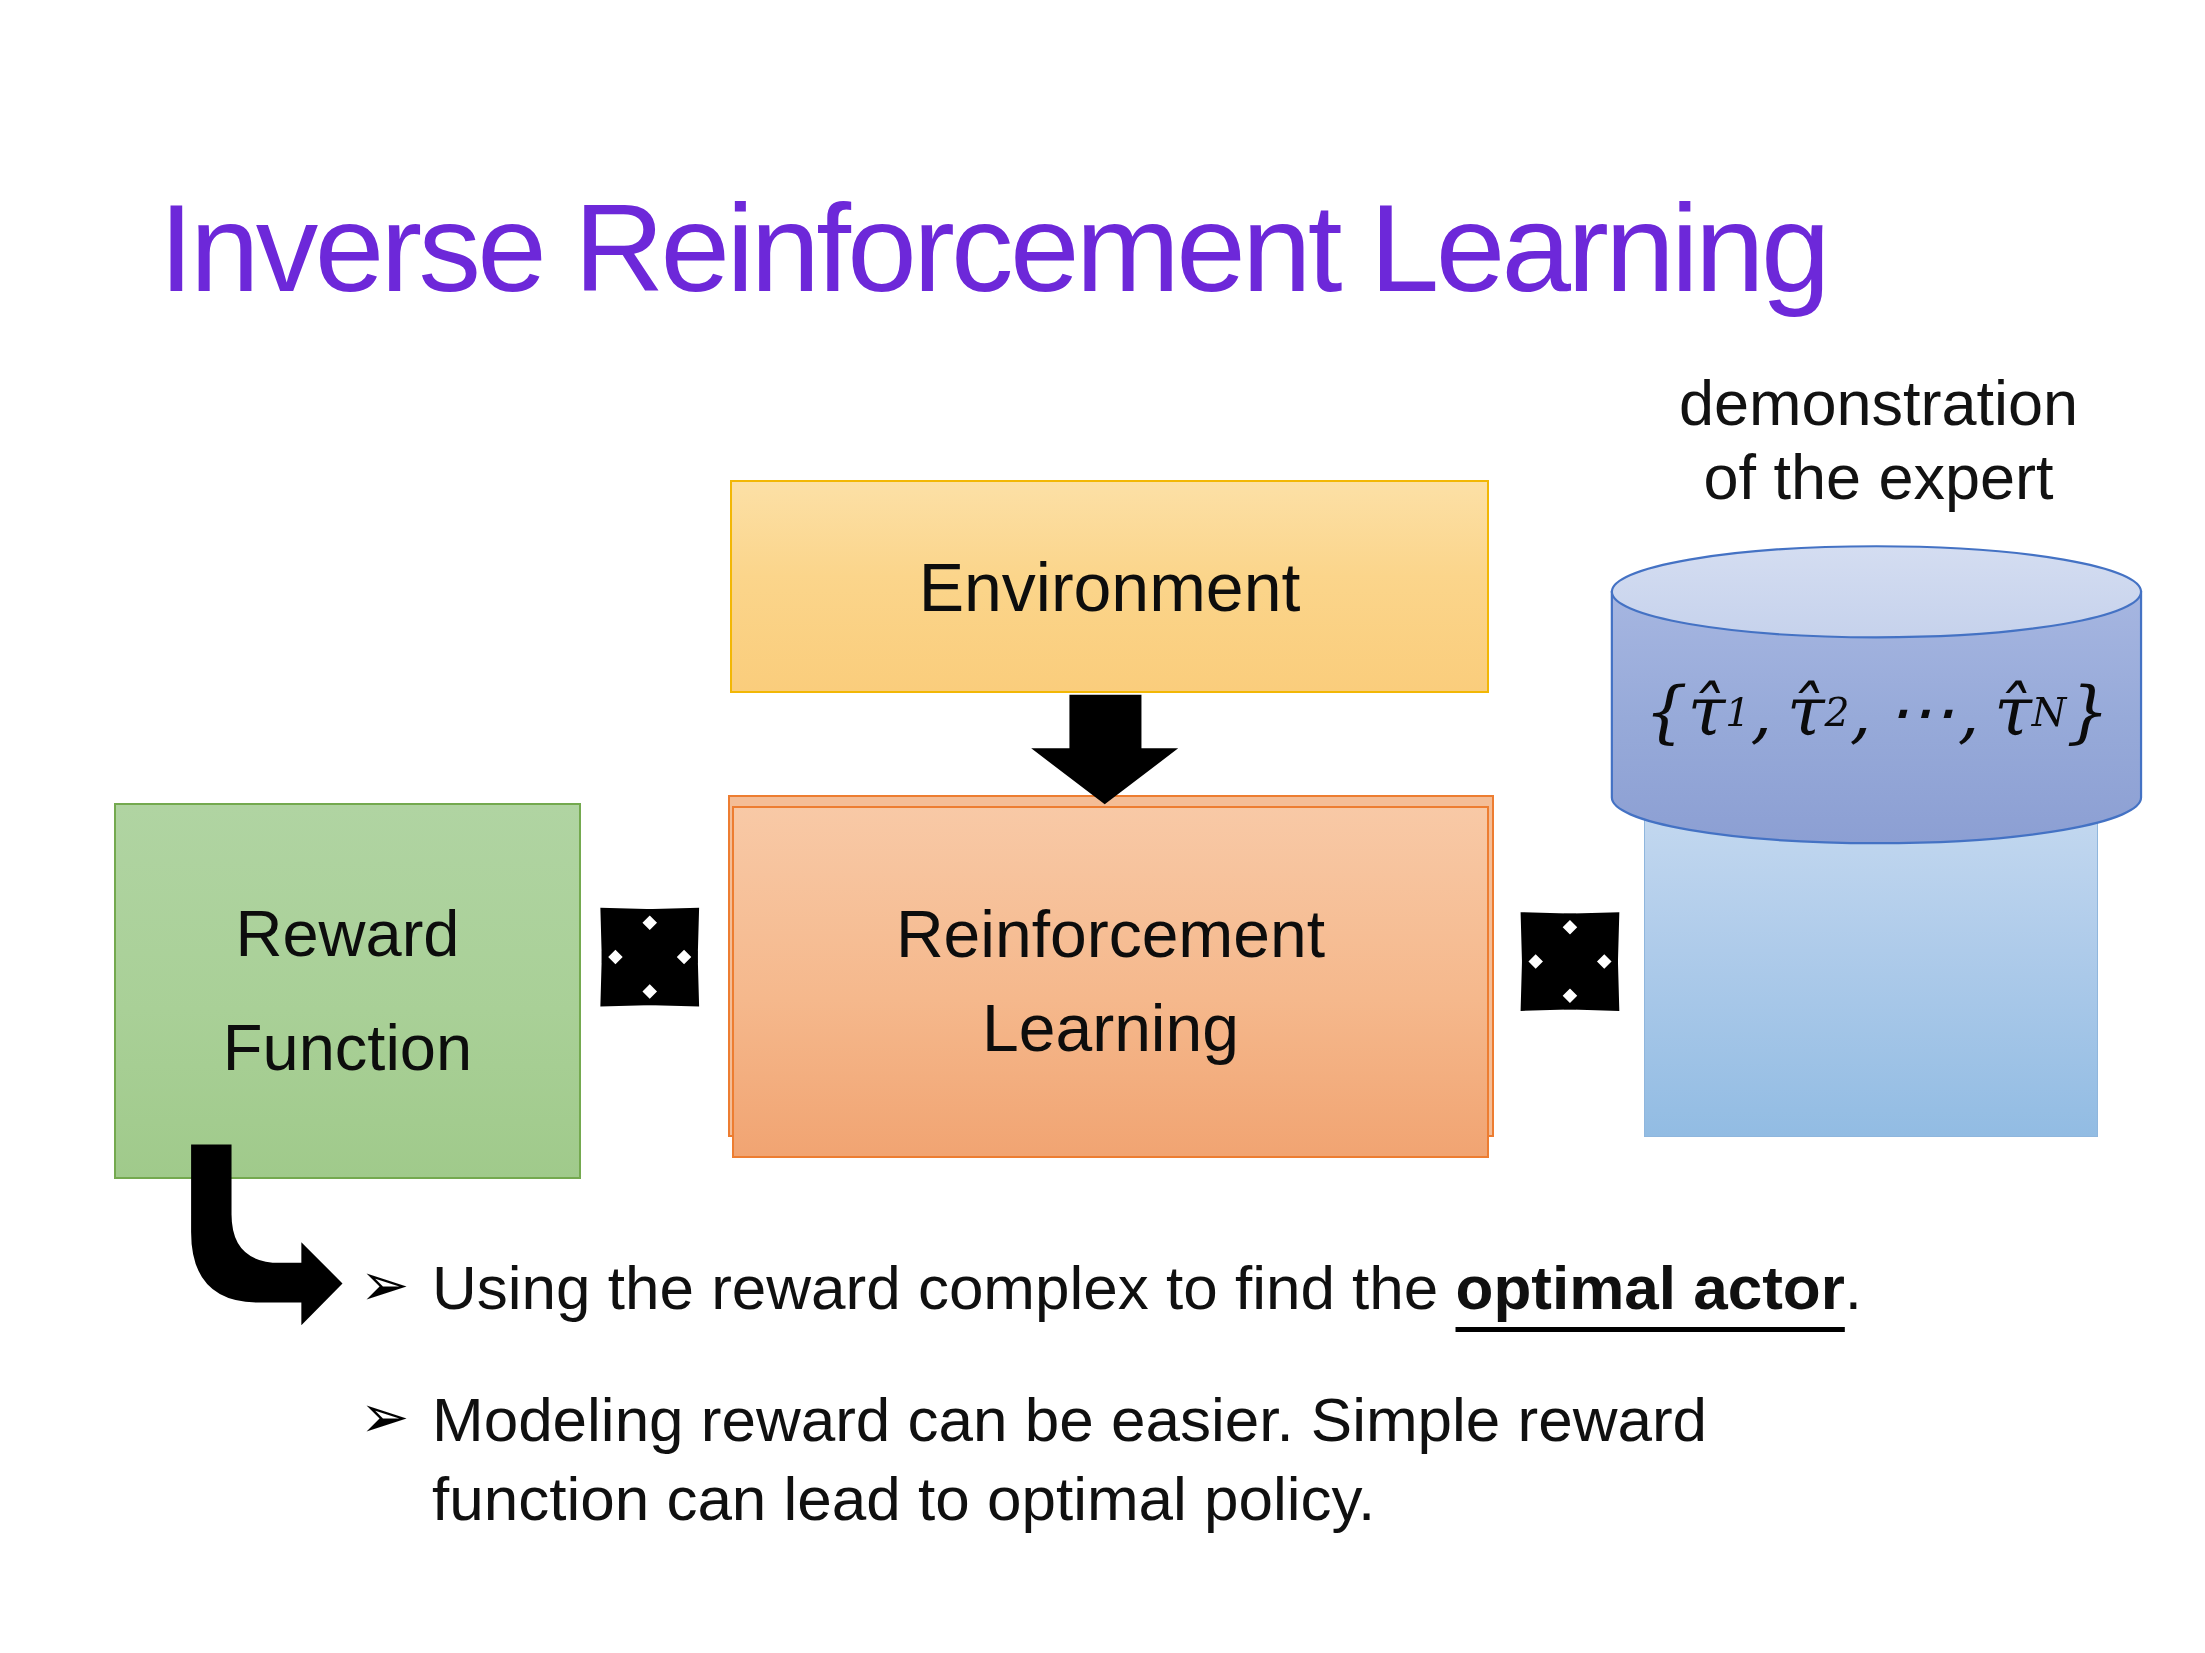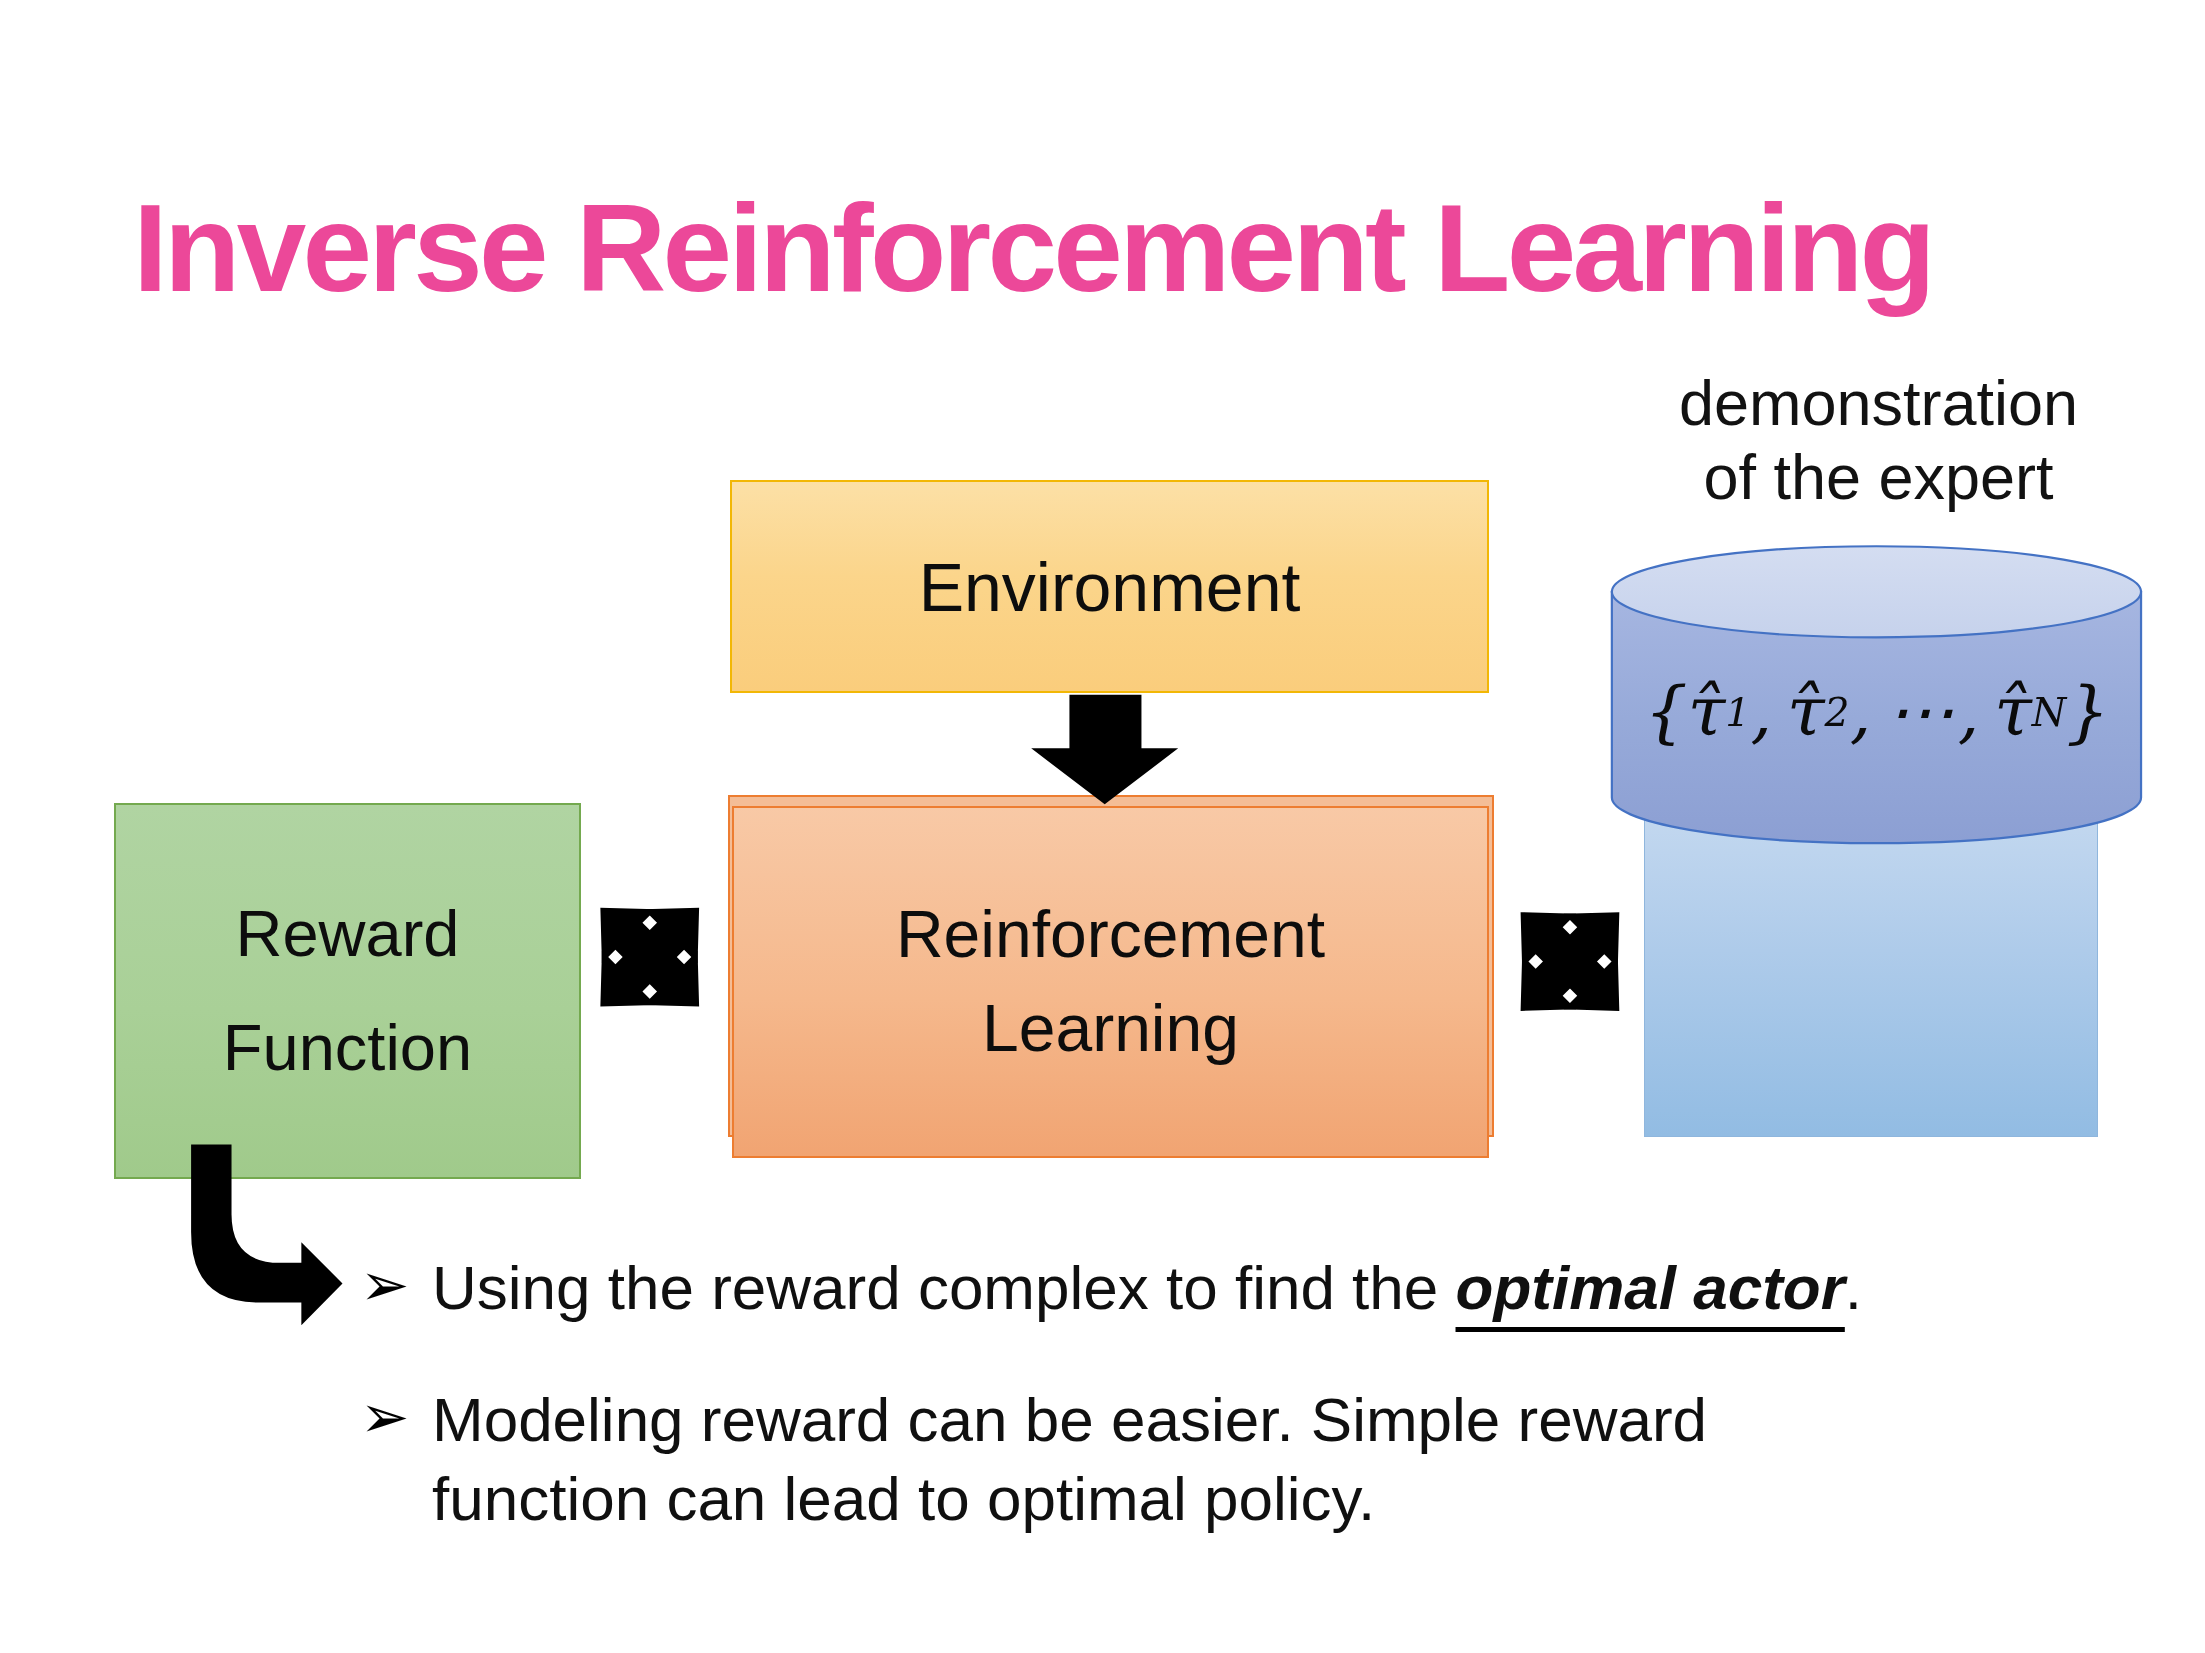--- a/index.html
+++ b/index.html
@@ -2,22 +2,22 @@
 <html style="font-size:11.8px"><head>
 <meta charset="utf-8">
 <style>
   html,body{margin:0;padding:0;background:#ffffff;}
   #canvas{
     position:relative;width:2205px;height:1654px;background:#ffffff;overflow:hidden;
     font-family:"Liberation Sans",sans-serif;color:#111;
   }
   
   #title{
-    position:absolute;left:133px;top:176px;width:1911px;
-    font-size:125px;font-weight:700;letter-spacing:-3.7px;color:#ec4899;white-space:nowrap;
+    position:absolute;left:159px;top:176px;width:1911px;
+    font-size:125px;font-weight:400;letter-spacing:-3.7px;color:#6d28d9;white-space:nowrap;
   }
   
   #annotation{
     position:absolute;left:1617px;top:366px;width:523px;
     font-size:63px;line-height:1.18;text-align:center;color:#121212;
   }
   
   .dbox{position:absolute;box-sizing:border-box;display:flex;flex-direction:column;
         justify-content:center;text-align:center;}
   #env-box{
@@ -71,21 +71,21 @@
     position:absolute;font-family:"DejaVu Sans",sans-serif;font-size:59px;color:#000;
   }
   .bullet-text{
     position:absolute;font-size:62px;line-height:1.28;color:#101010;white-space:nowrap;
   }
   #bullet1-marker{left:360px;top:1250px;}
   #bullet1-text{left:432px;top:1248px;}
   #bullet2-marker{left:360px;top:1382px;}
   #bullet2-text{left:432px;top:1380px;}
   .emph{
-    font-weight:bold;font-style:italic;
+    font-weight:bold;
     text-decoration:underline;text-decoration-thickness:5.1px;text-underline-offset:17.6px;
     text-decoration-color:#000;
   }
 </style>
 </head>
 <body>
 
 <div id="canvas">
 
   <div id="title">Inverse Reinforcement Learning</div>

